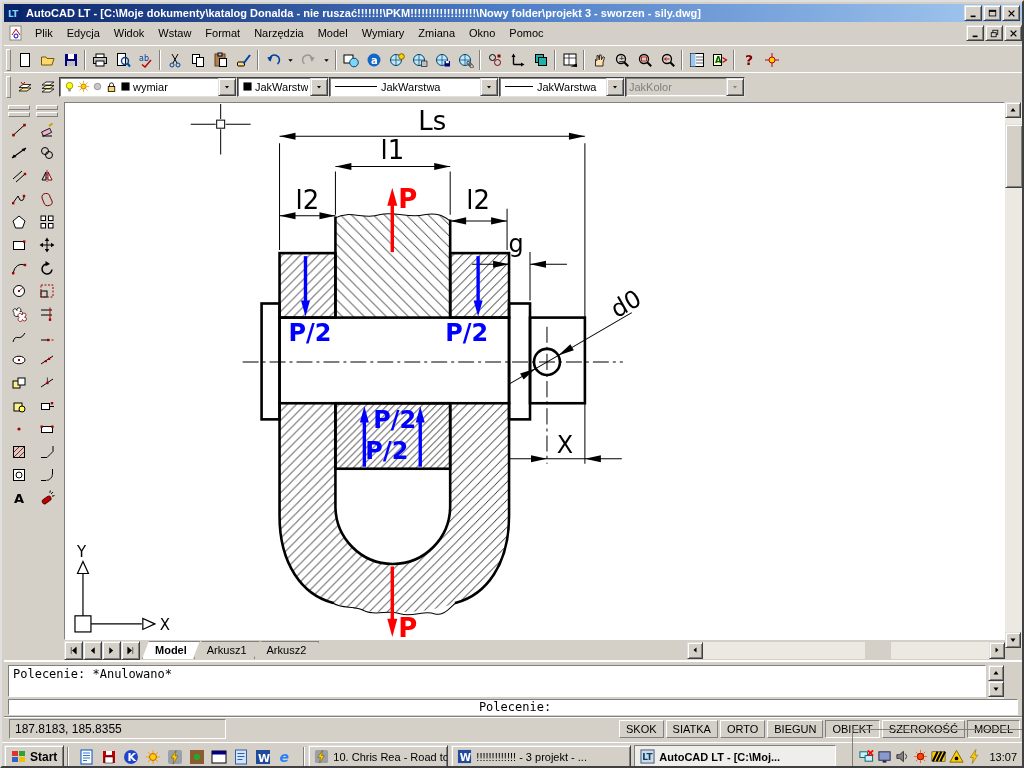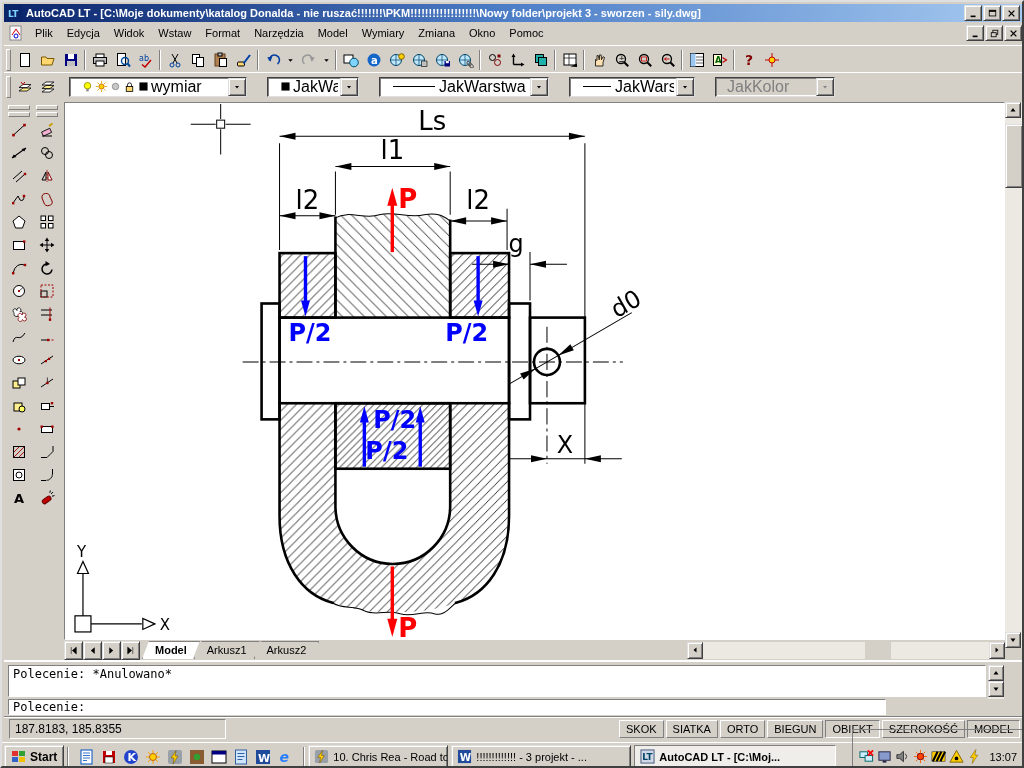--- a/index.html
+++ b/index.html
@@ -24,22 +24,22 @@
   #menubar .spacer{flex:1;}
   
   .tbar{position:absolute;left:2px;width:1018px;height:27px;display:flex;align-items:center;background:#d4d0c8;border-top:1px solid #fff;}
   #toolbar1{top:43px;} #toolbar2{top:70px;}
   .grip{width:3px;height:20px;margin:0 2px 0 2px;border:1px solid;border-color:#fff #808080 #808080 #fff;}
   .tbtn{width:23px;height:22px;display:inline-flex;align-items:center;justify-content:center;}
   .tbtn.narrow{width:13px;}
   .tbtn svg{width:16px;height:16px;}
   .tbtn.narrow svg{width:9px;height:16px;}
   .tsep{width:1px;height:20px;background:#808080;border-right:1px solid #fff;margin:0 2px;}
-  .combo{height:20px;background:#fff;display:inline-flex;align-items:center;margin:0 10px;
-    font-size:16px;box-sizing:border-box;padding-left:11px;}
+  .combo{height:20px;background:#fff;display:inline-flex;align-items:center;margin:0 0;
+    font-size:11px;box-sizing:border-box;padding-left:3px;}
   .combo .val{flex:1;white-space:nowrap;overflow:hidden;}
   .combo .drop{width:16px;height:16px;background:#d4d0c8;display:flex;align-items:center;justify-content:center;margin-left:2px;}
   .combo.disabled{background:#d4d0c8;color:#808080;}
   .cicon{width:13px;height:13px;margin-right:1px;flex:0 0 auto;}
   .ltglyph{display:inline-block;width:42px;height:1px;background:#000;margin:0 4px 0 2px;}
   
   .vtools{position:absolute;top:100px;width:27px;background:#d4d0c8;display:flex;flex-direction:column;align-items:center;padding-top:2px;}
   #vt1{left:3px;} #vt2{left:31px;}
   .vgrip{width:20px;height:3px;margin:1px 0;border:1px solid;border-color:#fff #808080 #808080 #fff;}
   .vbtn{width:24px;height:23px;display:flex;align-items:center;justify-content:center;}
@@ -61,22 +61,22 @@
   .tab.active{background:#fff;font-weight:bold;z-index:2;position:relative;}
   #tabfill{flex:1;}
   #hscroll{width:318px;height:17px;background:#ece9e2;display:flex;align-items:center;position:relative;}
   #hthumb{position:absolute;left:178px;top:0;width:26px;height:17px;background:#d4d0c8;}
   
   #cmdwin{position:absolute;left:2px;top:658px;width:1018px;height:56px;background:#d4d0c8;border-top:2px solid #fff;box-sizing:border-box;}
   #cmdhist{position:absolute;left:4px;top:3px;width:978px;height:32px;background:#fff;
     font-family:"DejaVu Sans Mono",monospace;font-size:12px;line-height:16px;padding-left:4px;box-sizing:border-box;overflow:hidden;}
   #cmdsb{position:absolute;left:984px;top:3px;width:16px;height:34px;background:#ece9e2;}
   #cmdsb .sbtn{height:15px;}
-  #cmdline{position:absolute;left:4px;top:37px;width:878px;height:16px;background:#fff;
-    font-family:"DejaVu Sans Mono",monospace;font-size:12px;line-height:14px;padding-left:4px;box-sizing:border-box;}
+  #cmdline{position:absolute;left:4px;top:37px;width:1010px;height:16px;background:#fff;
+    font-family:"DejaVu Sans Mono",monospace;font-size:12px;line-height:14px;padding-left:4px;box-sizing:border-box;text-align:center;}
   
   #statusbar{position:absolute;left:2px;top:714px;width:1018px;height:24px;display:flex;align-items:center;background:#d4d0c8;border-top:1px solid #808080;box-shadow:inset 0 1px 0 #fff;}
   #coords{width:210px;height:18px;line-height:18px;padding-left:5px;margin-left:5px;font-size:12px;background:#d4d0c8;}
   #stfill{flex:1;}
   .stbtn{padding:2px 6px;margin-right:2px;font-size:11px;}
   .stbtn.pressed{border:1px solid;border-color:#808080 #fff #fff #808080;background:#d4d0c8;}
   .stbtn.up{border:1px solid;border-color:#fff #808080 #808080 #fff;}
   
   #taskbar{position:absolute;left:0;top:740px;width:1024px;height:28px;background:#d4d0c8;border-top:1px solid #fff;display:flex;align-items:center;padding:0 2px;box-sizing:border-box;}
   #startbtn{height:22px;display:inline-flex;align-items:center;padding:0 6px;font-weight:bold;font-size:12px;background:#d4d0c8;}

